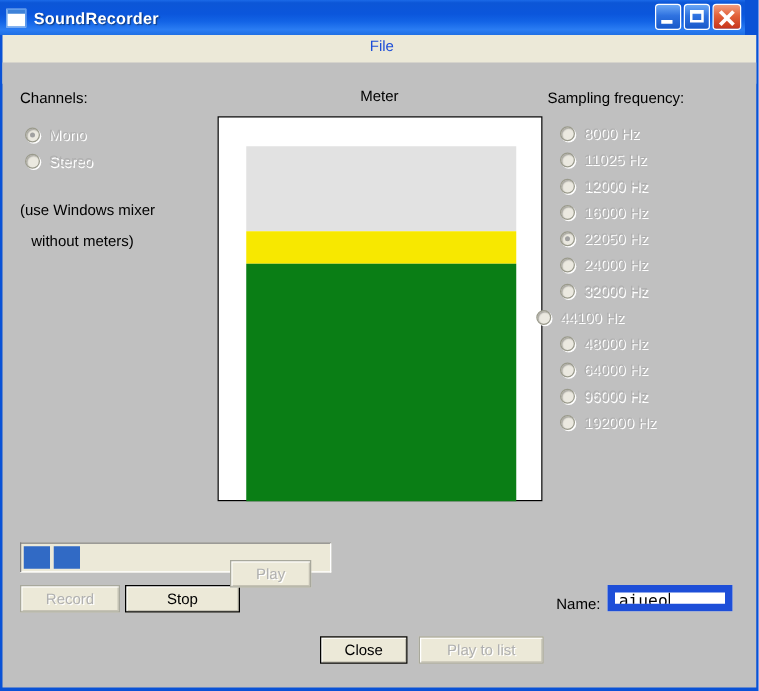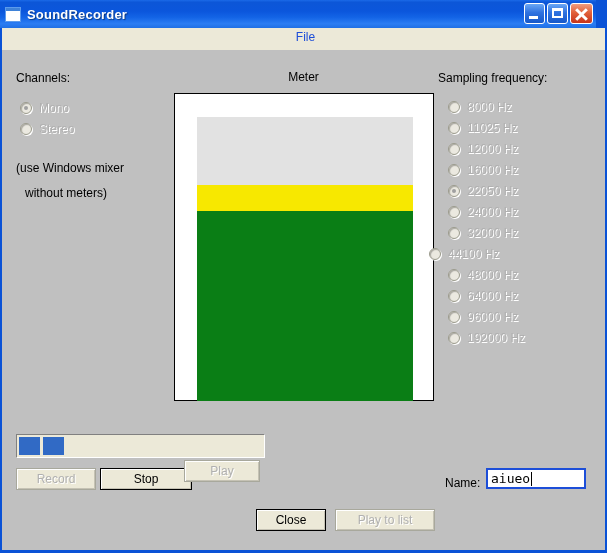--- a/index.html
+++ b/index.html
@@ -235,26 +235,26 @@
     position: absolute;
     left: 443px; top: 426px;
     font-size: 12px;
   }
   #name-input {
     position: absolute;
     left: 484px; top: 418px;
     width: 100px; height: 21px;
     box-sizing: border-box;
     background: #ffffff;
-    border: 2px solid #1d4ed8;
+    border: 6px solid #1d4ed8;
     font-family: "DejaVu Sans Mono", monospace;
     font-size: 13px;
     color: #000000;
     display: flex;
-    align-items: center;
+    align-items: flex-start;
     padding-left: 3px;
     overflow: hidden;
   }
   #name-caret {
     width: 1px;
     height: 14px;
     background: #000000;
     margin-left: 1px;
   }
 </style>
@@ -362,21 +362,21 @@
       <span class="radio-label">192000 Hz</span>
     </div>
 
     <div id="progress-track">
       <div class="progress-chunk"></div>
       <div class="progress-chunk"></div>
     </div>
 
     <div class="btn disabled" style="left:14px; top:418px; width:80px;">Record</div>
     <div class="btn enabled" style="left:98px; top:418px; width:92px;">Stop</div>
-    <div class="btn disabled" style="left:182px; top:410px; width:76px;">Play</div>
+    <div class="btn disabled" style="left:182px; top:398px; width:65px;">Play</div>
 
     <div id="name-label">Name:</div>
     <div id="name-input">
       <span>aiueo</span>
       <span id="name-caret"></span>
     </div>
 
     <div class="btn enabled" style="left:254px; top:459px; width:70px;">Close</div>
     <div class="btn disabled" style="left:333px; top:459px; width:100px;">Play to list</div>
 

